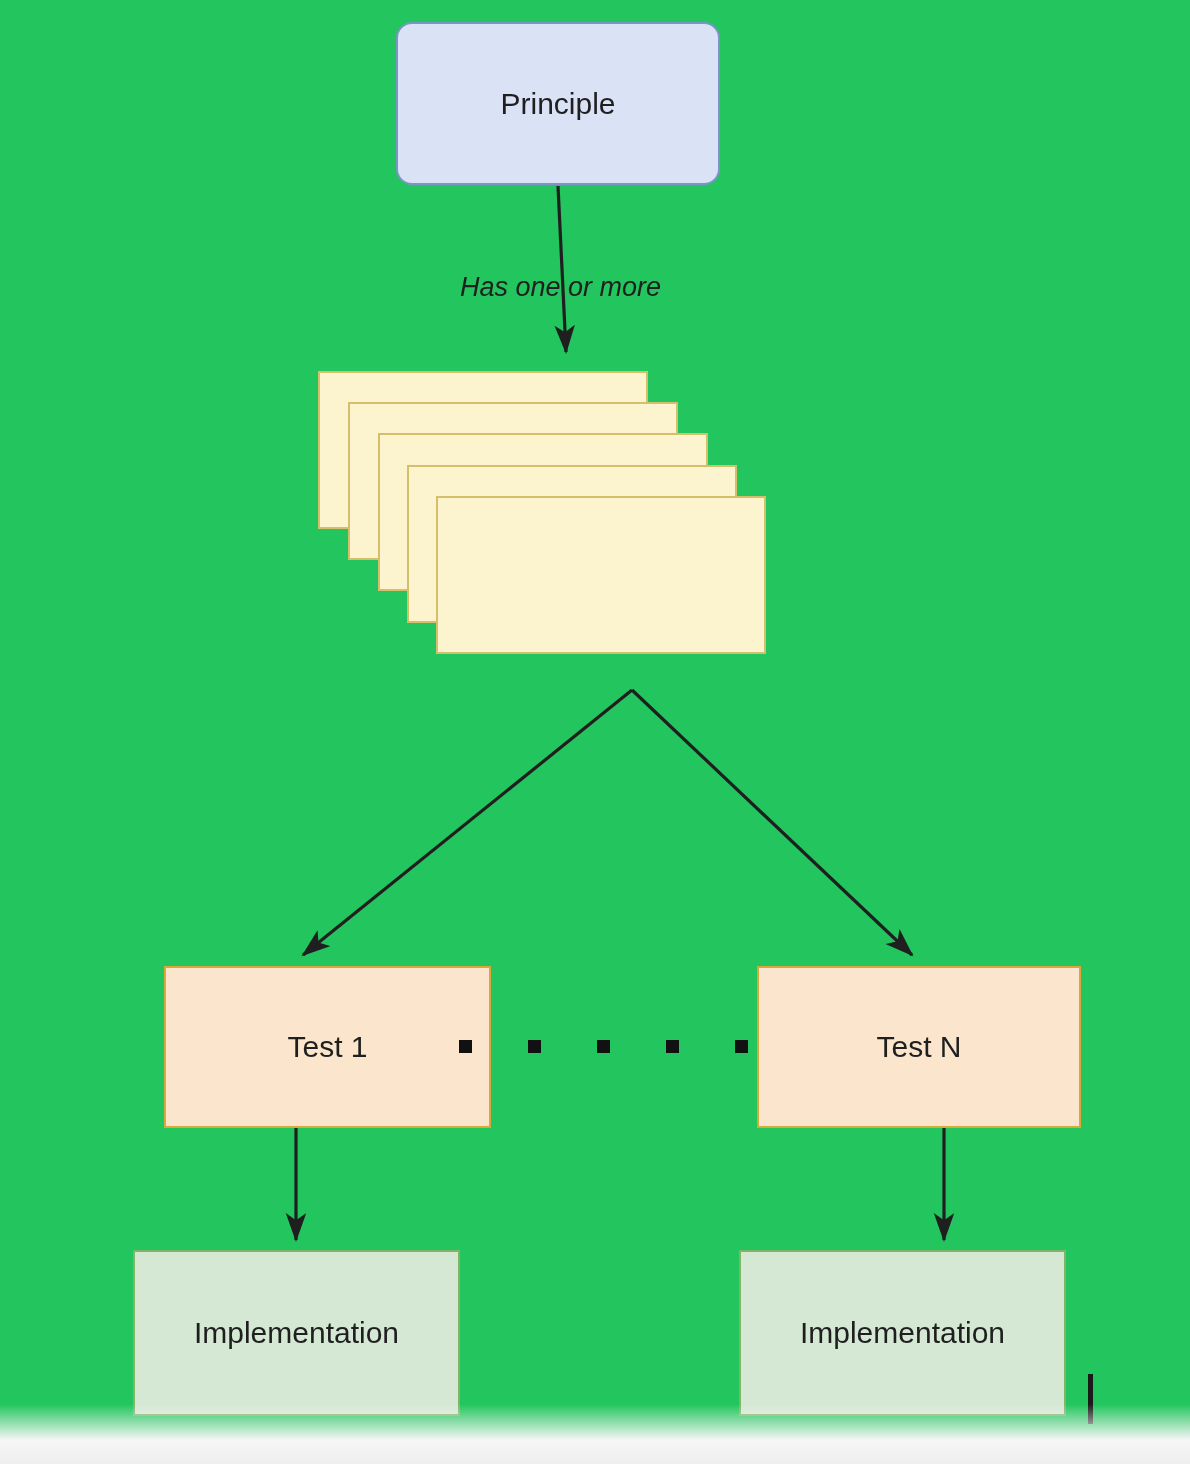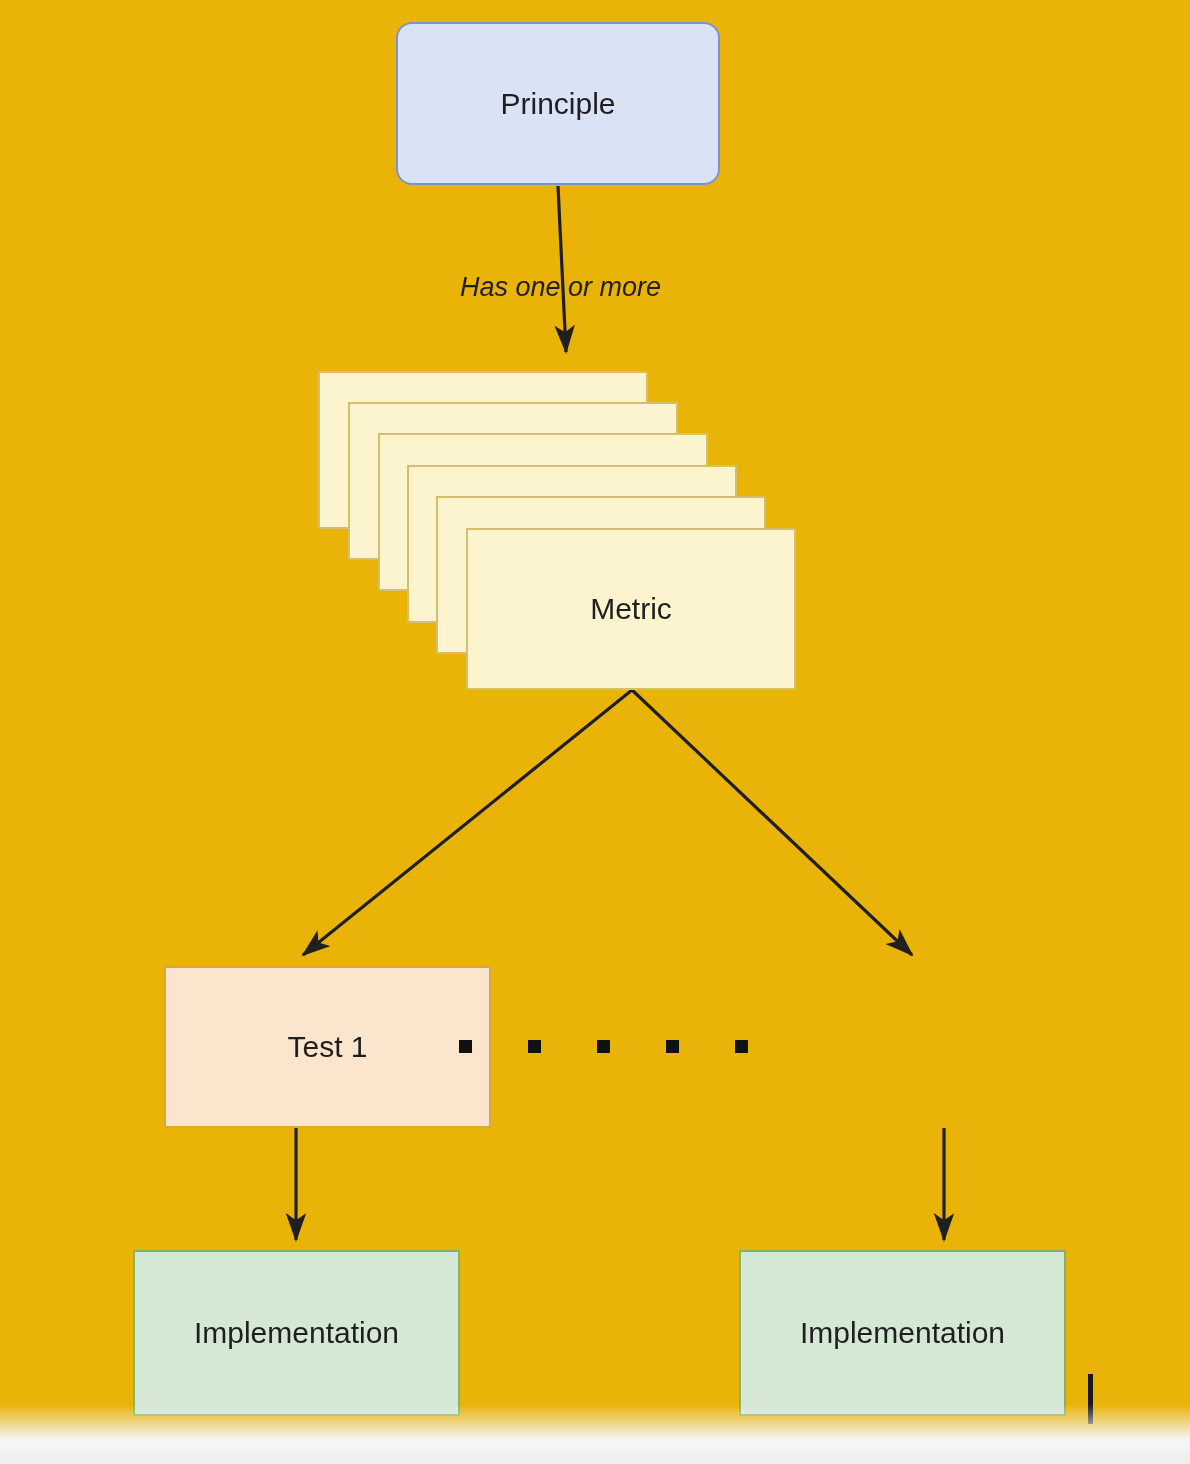--- a/index.html
+++ b/index.html
@@ -8,21 +8,21 @@
     padding: 0;
     background: #ffffff;
   }
   body {
     font-family: "Liberation Sans", sans-serif;
   }
   #canvas {
     position: relative;
     width: 1190px;
     height: 1464px;
-    background: #eab308;
+    background: #22c55e;
     overflow: hidden;
   }
   
   #footer-gradient {
     position: absolute;
     left: 0;
     bottom: 0;
     width: 1190px;
     height: 60px;
     background: linear-gradient(to bottom, rgba(255,255,255,0) 0%, rgba(246,246,246,1) 60%, rgba(238,238,238,1) 100%);
@@ -201,29 +201,29 @@
   </div>
 
   <div id="edge-label-has-one-or-more">Has one or more</div>
 
   <div id="metric-stack">
     <div class="metric-card" style="left:0px;  top:0px;"></div>
     <div class="metric-card" style="left:30px; top:31px;"></div>
     <div class="metric-card" style="left:60px; top:62px;"></div>
     <div class="metric-card" style="left:89px; top:94px;"></div>
     <div class="metric-card" style="left:118px;top:125px;"></div>
-    <div id="metric-front">
-      <span class="node-label">Metric</span>
-    </div>
   </div>
 
   <div class="node" id="node-test-1">
     <span class="node-label">Test 1</span>
   </div>
 
+  <div class="node" id="node-test-n">
+    <span class="node-label">Test N</span>
+  </div>
 
   <div id="dot-connector">
     <span class="conn-dot" style="left:0px;"></span>
     <span class="conn-dot" style="left:69px;"></span>
     <span class="conn-dot" style="left:138px;"></span>
     <span class="conn-dot" style="left:207px;"></span>
     <span class="conn-dot" style="left:276px;"></span>
   </div>
 
   <div class="node" id="node-impl-1">

